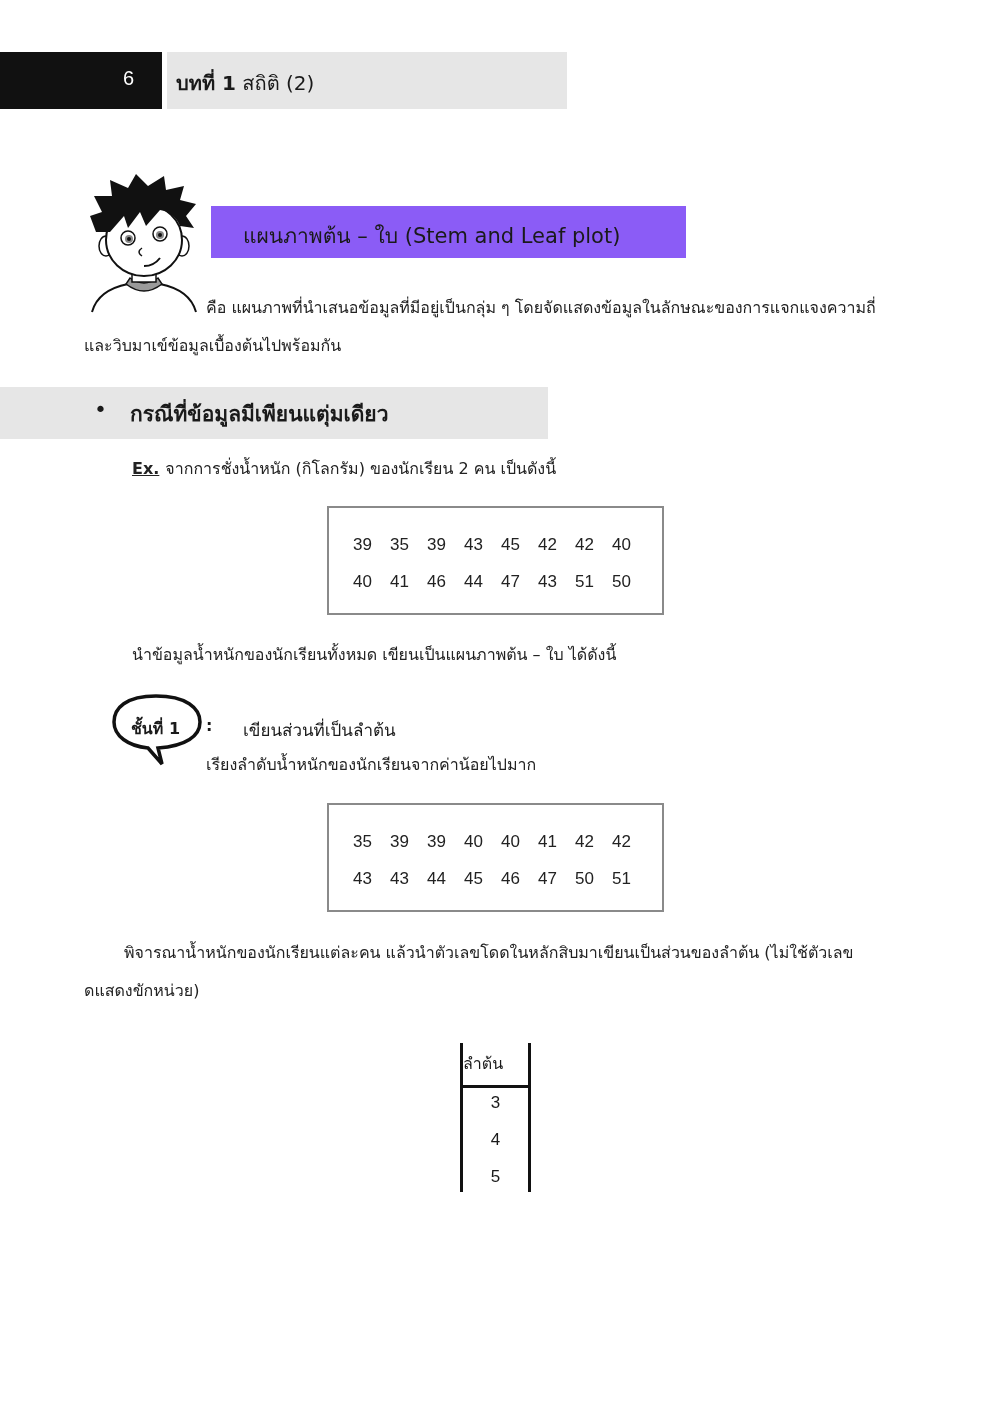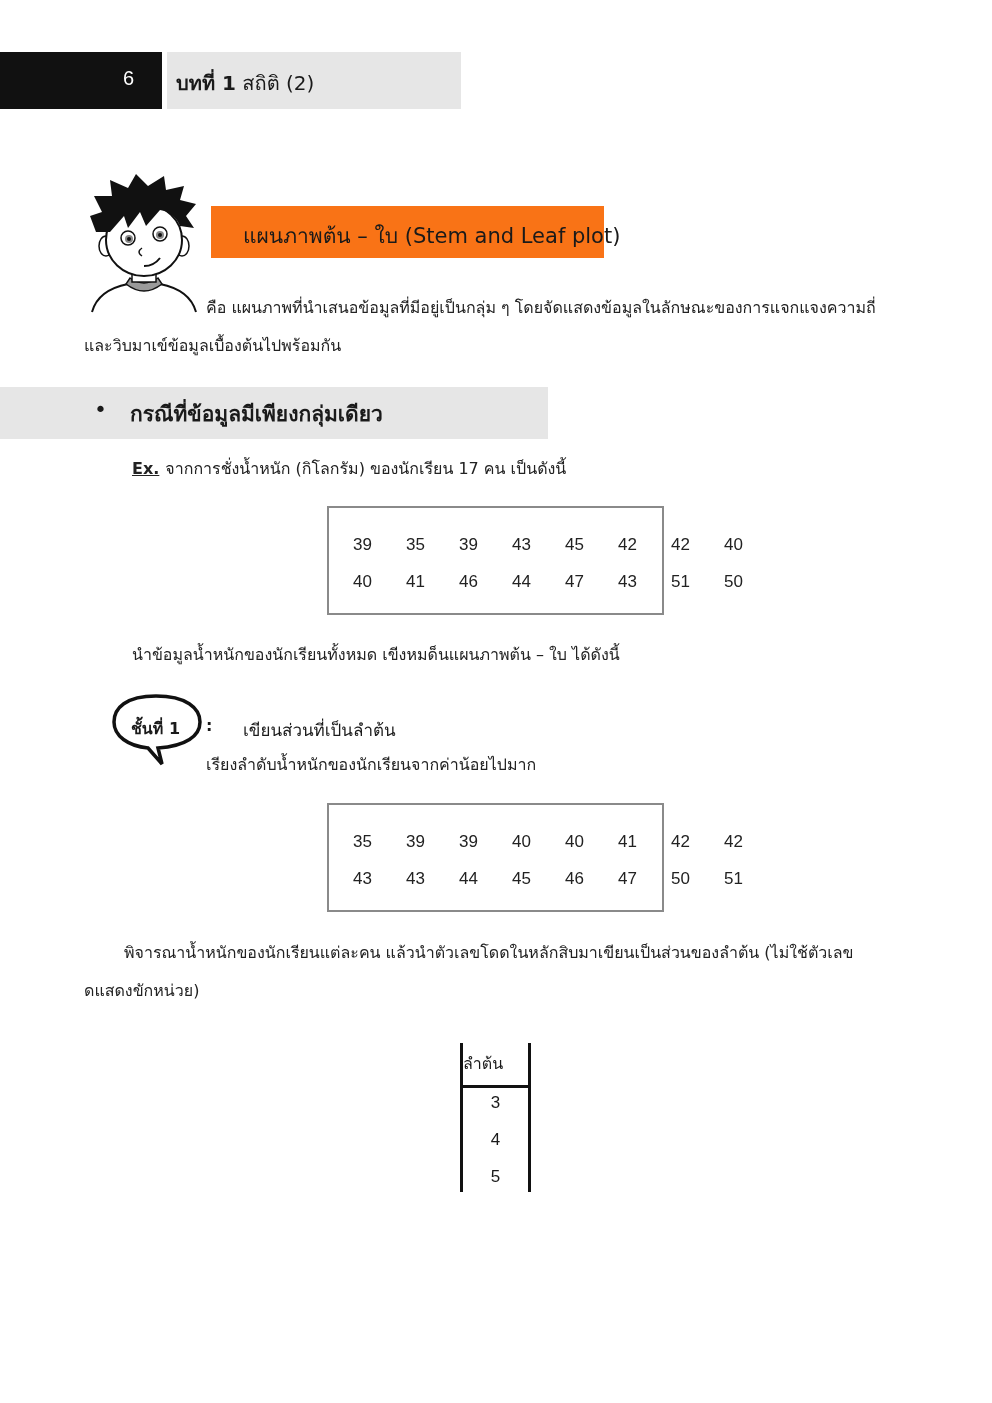--- a/index.html
+++ b/index.html
@@ -3,43 +3,43 @@
 <meta charset="utf-8">
 <style>
   html, body { margin: 0; padding: 0; background: #ffffff; }
   body { width: 992px; height: 1403px; position: relative; overflow: hidden;
          font-family: "DejaVu Sans", "Liberation Sans", sans-serif; color: #1a1a1a; }
   .abs { position: absolute; }
 
   
   .page-num-block { left: 0; top: 52px; width: 162px; height: 57px; background: #111111; }
   .page-num { position: absolute; right: 28px; top: 15px; color: #ffffff; font-size: 20px; font-family: "Liberation Sans", sans-serif; }
-  .chapter-block { left: 167px; top: 52px; width: 294px; height: 57px; background: #e6e6e6; }
+  .chapter-block { left: 167px; top: 52px; width: 400px; height: 57px; background: #e6e6e6; }
   .chapter-text { position: absolute; left: 9px; top: 15px; font-size: 20px; color: #1a1a1a; }
   .chapter-text b { font-weight: bold; }
 
   
   .character { left: 88px; top: 172px; width: 112px; height: 143px; }
 
   
-  .title-box { left: 211px; top: 206px; width: 393px; height: 52px; background: #f97316; }
+  .title-box { left: 211px; top: 206px; width: 475px; height: 52px; background: #8b5cf6; }
   .title-text { position: absolute; left: 32px; top: 13px; font-size: 21px; color: #1a1a1a; white-space: nowrap; }
 
   .para { font-size: 16px; line-height: 34px; color: #222; white-space: nowrap; }
 
   
   .section-bar { left: 0; top: 387px; width: 548px; height: 52px; background: #e6e6e6; }
   .section-bullet { position: absolute; left: 94px; top: 10px; font-size: 22px; }
   .section-text { position: absolute; left: 130px; top: 10px; font-size: 21px; font-weight: bold; white-space: nowrap; }
 
   .ex-label { font-weight: bold; text-decoration: underline; margin-right: 6px; }
 
   
   .data-box { left: 327px; width: 337px; height: 109px; border: 2px solid #8a8a8a; box-sizing: border-box; }
-  .data-row { position: absolute; left: 24px; display: flex; gap: 16px; font-family: "Liberation Sans", sans-serif; font-size: 17px; color: #222; }
+  .data-row { position: absolute; left: 24px; display: flex; gap: 0; font-family: "Liberation Sans", sans-serif; font-size: 17px; color: #222; }
   .data-cell { width: 37px; }
 
   
   .bubble { left: 106px; top: 692px; width: 100px; height: 76px; }
   .bubble-text { position: absolute; left: 131px; top: 716px; font-size: 16px; font-weight: bold; white-space: nowrap; }
   .step-colon { left: 206px; top: 716px; font-size: 16px; font-weight: bold; }
   .step-title { left: 243px; top: 716px; font-size: 17px; font-weight: normal; white-space: nowrap; }
   .step-desc { left: 206px; top: 752px; font-size: 16px; white-space: nowrap; color: #222; }
 
   
@@ -90,25 +90,25 @@
 
 <div class="abs title-box">
   <span class="title-text">แผนภาพต้น – ใบ (Stem and Leaf plot)</span>
 </div>
 
 <div class="abs para" style="left:206px; top:291px;">คือ แผนภาพที่นำเสนอข้อมูลที่มีอยู่เป็นกลุ่ม ๆ โดยจัดแสดงข้อมูลในลักษณะของการแจกแจงความถี่</div>
 <div class="abs para" style="left:84px; top:329px;">และวิบมาเข์ข้อมูลเบื้องต้นไปพร้อมกัน</div>
 
 <div class="abs section-bar">
   <span class="section-bullet">•</span>
-  <span class="section-text">กรณีที่ข้อมูลมีเพียงกลุ่มเดียว</span>
+  <span class="section-text">กรณีที่ข้อมูลมีเพียนแตุ่มเดียว</span>
 </div>
 
 <div class="abs para" style="left:132px; top:452px;">
-  <span class="ex-label">Ex.</span><span>จากการชั่งน้ำหนัก (กิโลกรัม) ของนักเรียน 17 คน เป็นดังนี้</span>
+  <span class="ex-label">Ex.</span><span>จากการชั่งน้ำหนัก (กิโลกรัม) ของนักเรียน 2 คน เป็นดังนี้</span>
 </div>
 
 <div class="abs data-box" style="top:506px;">
   <div class="data-row" style="top:27px;">
     <span class="data-cell">39</span>
     <span class="data-cell">35</span>
     <span class="data-cell">39</span>
     <span class="data-cell">43</span>
     <span class="data-cell">45</span>
     <span class="data-cell">42</span>
@@ -120,21 +120,21 @@
     <span class="data-cell">41</span>
     <span class="data-cell">46</span>
     <span class="data-cell">44</span>
     <span class="data-cell">47</span>
     <span class="data-cell">43</span>
     <span class="data-cell">51</span>
     <span class="data-cell">50</span>
   </div>
 </div>
 
-<div class="abs para" style="left:132px; top:638px;">นำข้อมูลน้ำหนักของนักเรียนทั้งหมด เขีงหมด็นแผนภาพต้น – ใบ ได้ดังนี้</div>
+<div class="abs para" style="left:132px; top:638px;">นำข้อมูลน้ำหนักของนักเรียนทั้งหมด เขียนเป็นแผนภาพต้น – ใบ ได้ดังนี้</div>
 
 <svg class="abs bubble" viewBox="0 0 100 76">
   <path d="M50 4 C20 4 8 16 8 30 C8 44 22 54 42 56 L56 72 L52 56 C80 54 94 44 94 30 C94 16 80 4 50 4 Z" fill="#fff" stroke="#111" stroke-width="3.5"></path>
 </svg>
 <div class="abs bubble-text">ชั้นที่ 1</div>
 <div class="abs step-colon">:</div>
 <div class="abs step-title">เขียนส่วนที่เป็นลำต้น</div>
 <div class="abs step-desc">เรียงลำดับน้ำหนักของนักเรียนจากค่าน้อยไปมาก</div>
 
 <div class="abs data-box" style="top:803px;">

